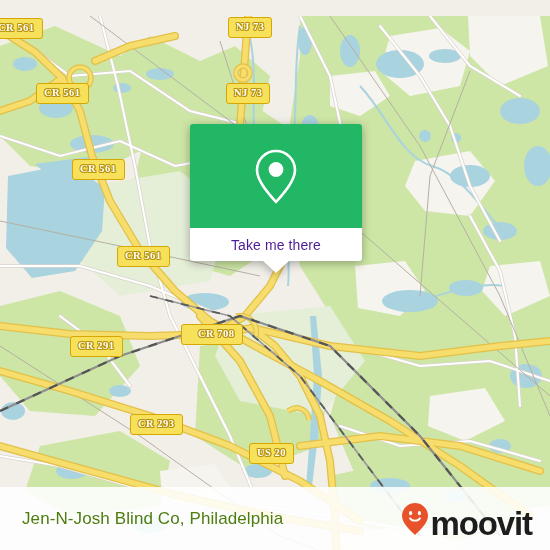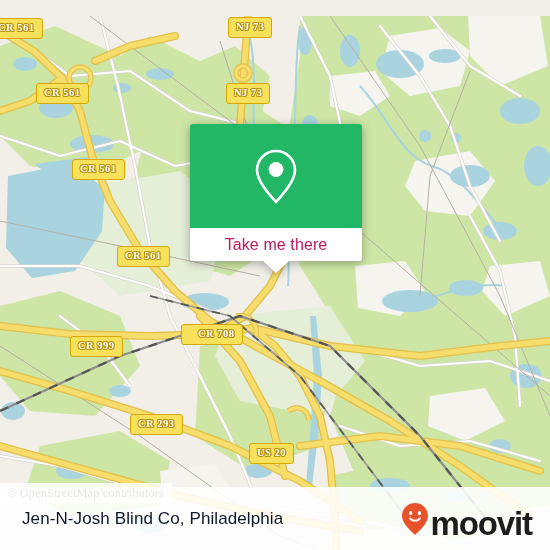--- a/index.html
+++ b/index.html
@@ -83,22 +83,22 @@
   .pin-icon { width: 54px; height: 58px; display:block; }
   .callout-white {
     height: 33px;
     background: #ffffff;
     border-radius: 0 0 3px 3px;
     display: flex;
     align-items: center;
     justify-content: center;
   }
   .callout-label {
-    font-size: 16px;
-    color: #be185d;
+    font-size: 14px;
+    color: #4c1d95;
     letter-spacing: 0.1px;
   }
   .callout-tail {
     position: absolute;
     left: 50%;
     margin-left: -14px;
     top: 136px;
     width: 0; height: 0;
     border-left: 14px solid transparent;
     border-right: 14px solid transparent;
@@ -114,21 +114,21 @@
     height: 63px;
     background: rgba(255,255,255,0.88);
     display: flex;
     align-items: center;
     justify-content: space-between;
     padding: 0 18px 0 22px;
     overflow: hidden;
   }
   .footer-title {
     font-size: 17px;
-    color: #0f172a;
+    color: #4d7c0f;
     letter-spacing: 0.1px;
     white-space: nowrap;
     position: relative;
     z-index: 2;
   }
   .brand {
     display: flex;
     align-items: center;
     gap: 1px;
     position: relative;
@@ -345,32 +345,29 @@
     <div class="shield" style="left:72px; top:143px;">
       <span>CR 561</span>
     </div>
     <div class="shield" style="left:117px; top:230px;">
       <span>CR 561</span>
     </div>
     <div class="shield" style="left:181px; top:308px;padding-left:16px;">
       <span>CR 708</span>
     </div>
     <div class="shield" style="left:70px; top:320px;">
-      <span>CR 999</span>
+      <span>CR 291</span>
     </div>
     <div class="shield" style="left:130px; top:398px;">
       <span>CR 293</span>
     </div>
     <div class="shield" style="left:249px; top:427px;">
       <span>US 20</span>
     </div>
 
-    <div class="attribution">
-      <span>© OpenStreetMap contributors</span>
-    </div>
   </div>
 
   <div class="callout">
     <div class="callout-green">
       <svg class="pin-icon" viewBox="0 0 54 58">
         <path d="M27 4 C16.5 4 8 12.5 8 23 C8 34 20 47 27 55 C34 47 46 34 46 23 C46 12.5 37.5 4 27 4 Z" fill="none" stroke="#ffffff" stroke-width="2.6" stroke-linejoin="round"></path>
         <circle cx="27" cy="22.5" r="7.4" fill="#ffffff"></circle>
       </svg>
     </div>
     <div class="callout-white">

